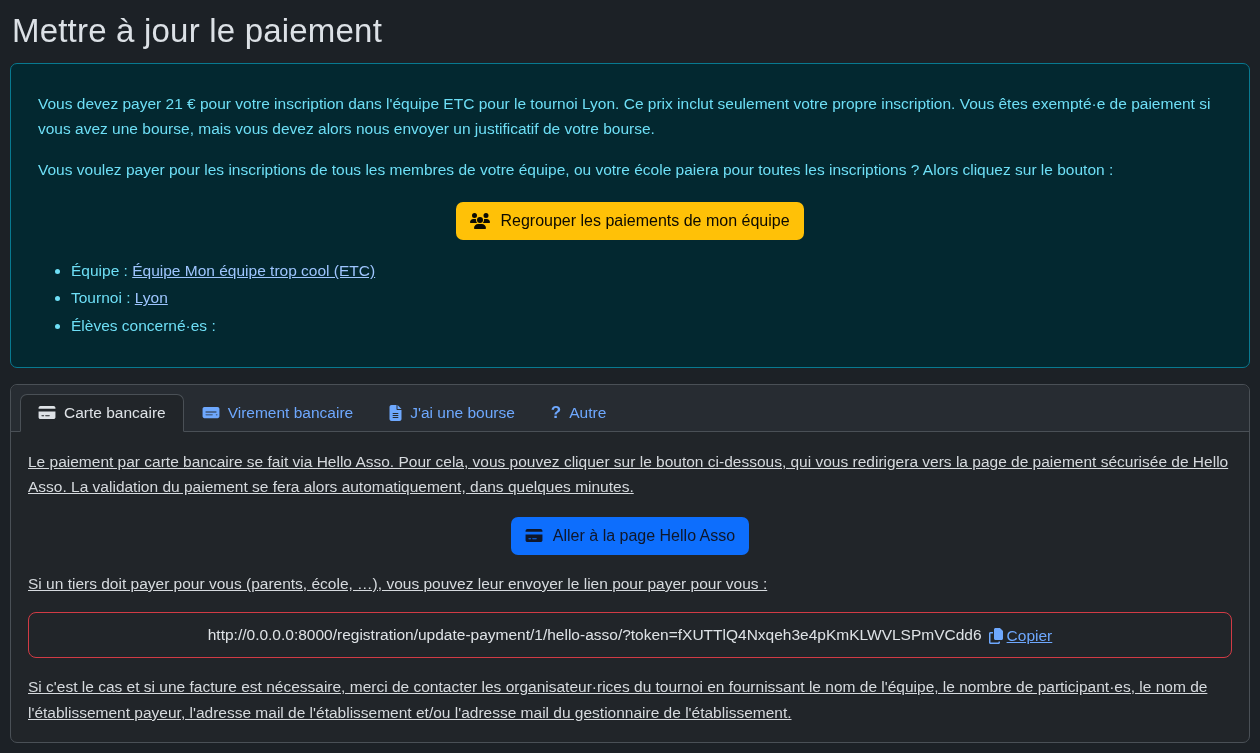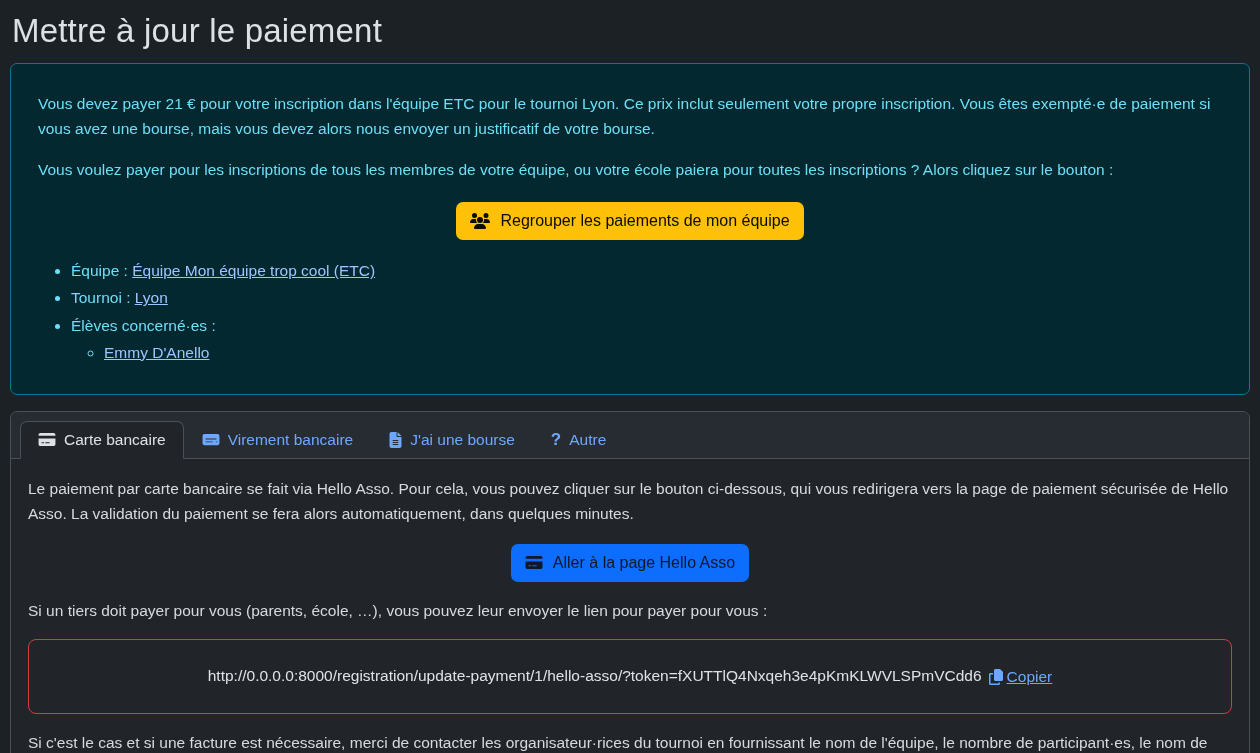--- a/index.html
+++ b/index.html
@@ -62,28 +62,28 @@
     border-radius:7px 7px 0 0;
     font-size:15.5px;
   }
   .tab.active {
     background:#212529;
     color:#dee2e6;
     border-color:#4a5056 #4a5056 #212529;
     cursor:default;
   }
   .card-body { padding:17px; line-height:1.62; color:#d6dade; }
-  .card-body p { margin:0 0 16px; }
+  .card-body p { margin:0 0 16px;text-decoration:underline; }
   .card-body p:last-child { margin-bottom:0; }
   .qmark { font-weight:700; font-size:17px; line-height:1; }
   
   .link-box {
     border:1px solid #d23b45;
     border-radius:8px;
-    padding:23px 12px;
+    padding:9px 12px;
     text-align:center;
     margin:16px 0;
     color:#dee2e6;
   }
   .link-box a { color:#6ea8fe; text-decoration:none; }
   .link-box a .copy-text { text-decoration:underline; }
   .copy-link { display:inline-flex; align-items:center; gap:4px; margin-left:7px; vertical-align:middle; }
 </style>
 </head>
 <body>
@@ -107,25 +107,20 @@
     <li>
       <span>Équipe :</span>
       <a href="#">Équipe Mon équipe trop cool (ETC)</a>
     </li>
     <li>
       <span>Tournoi :</span>
       <a href="#">Lyon</a>
     </li>
     <li>
       <span>Élèves concerné·es :</span>
-      <ul class="sub-list">
-        <li>
-          <a href="#">Emmy D'Anello</a>
-        </li>
-      </ul>
     </li>
   </ul>
 </div>
 
 <div class="card">
   <div class="card-header">
     <div class="tab active">
       <span class="icon">
         <svg width="18" height="15" viewBox="0 0 576 512">
             <path fill="currentColor" d="M64 32C28.7 32 0 60.7 0 96v32h576V96c0-35.3-28.7-64-64-64H64zM576 224H0v192c0 35.3 28.7 64 64 64h448c35.3 0 64-28.7 64-64V224zM112 352h64c8.8 0 16 7.2 16 16s-7.2 16-16 16h-64c-8.8 0-16-7.2-16-16s7.2-16 16-16zm112 16c0-8.8 7.2-16 16-16h128c8.8 0 16 7.2 16 16s-7.2 16-16 16H240c-8.8 0-16-7.2-16-16z"></path>

